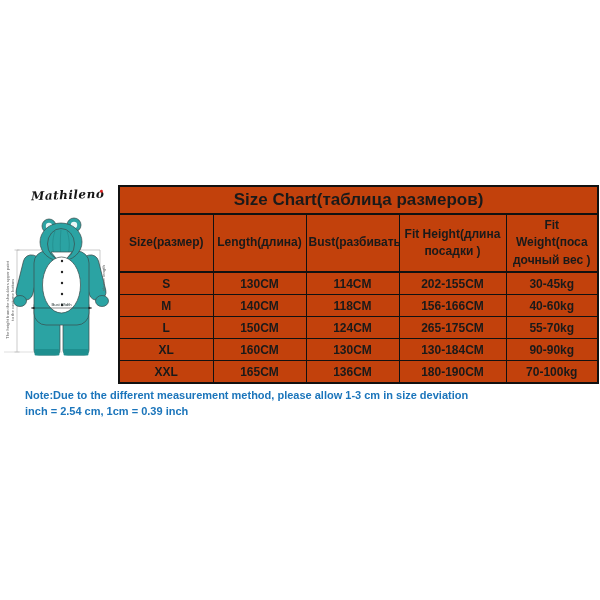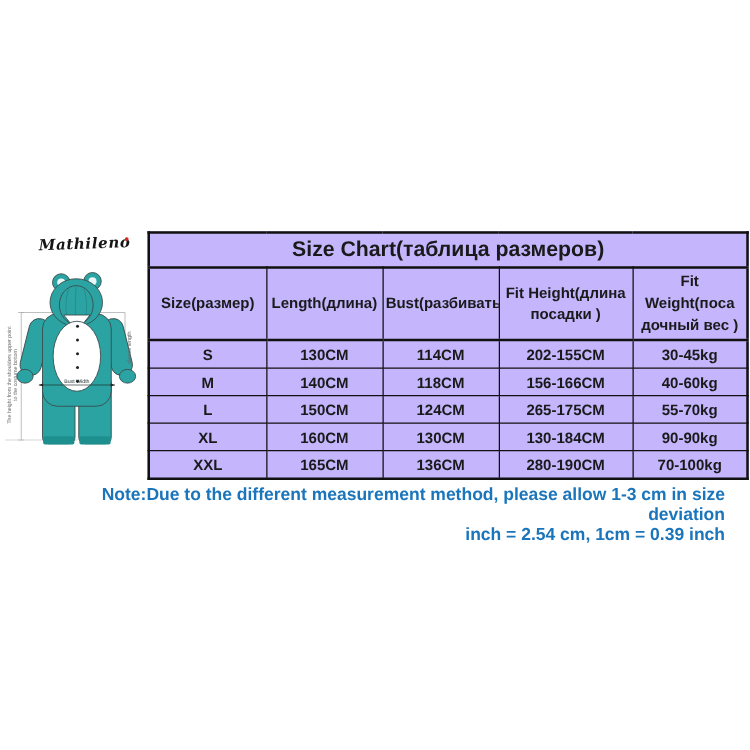--- a/index.html
+++ b/index.html
@@ -20,39 +20,39 @@
     background:#d22; margin-left:-4px; vertical-align:super;
   }
 
   
   .bear-svg{position:absolute;left:0px;top:205px;}
 
   
   .size-table-wrap{position:absolute;left:118px;top:185px;}
   table.size-table{
     border-collapse:collapse;table-layout:fixed;width:479px;
-    background:#c4b5fd;
+    background:#c2410c;
   }
   table.size-table th,table.size-table td{
     border:1px solid #111;text-align:center;vertical-align:middle;
     font-weight:bold;padding:0 2px;overflow:hidden;
   }
   table.size-table{border:2px solid #111;}
   tr.title-row th{
     font-size:17px;height:26px;border-bottom:2px solid #111;
   }
   tr.header-row th{
     font-size:12px;height:56px;line-height:1.45;border-bottom:2px solid #111;
   }
   tr.data-row td{font-size:12px;height:21px;}
 
   
   .note{
     position:absolute;left:25px;top:387px;width:555px;
-    text-align:right;font-weight:bold;font-size:14px;line-height:16px;
+    text-align:left;font-weight:bold;font-size:11px;line-height:16px;
     color:#1b75bb;
   }
 </style>
 </head>
 <body>
 
 <div class="logo">
   <span>Mathileno</span><span class="logo-dot"></span>
 </div>
 
@@ -168,21 +168,21 @@
           <td>XL</td>
           <td>160CM</td>
           <td>130CM</td>
           <td>130-184CM</td>
           <td>90-90kg</td>
         </tr>
         <tr class="data-row">
           <td>XXL</td>
           <td>165CM</td>
           <td>136CM</td>
-          <td>280-190CM</td>
+          <td>180-190CM</td>
           <td>70-100kg</td>
         </tr>
       </tbody>
   </table>
 </div>
 
 <div class="note" style="color: rgb(27, 117, 187);">
   <div>Note:Due to the different measurement method, please allow 1-3 cm in size deviation</div>
   <div>inch = 2.54 cm, 1cm = 0.39 inch</div>
 </div>

